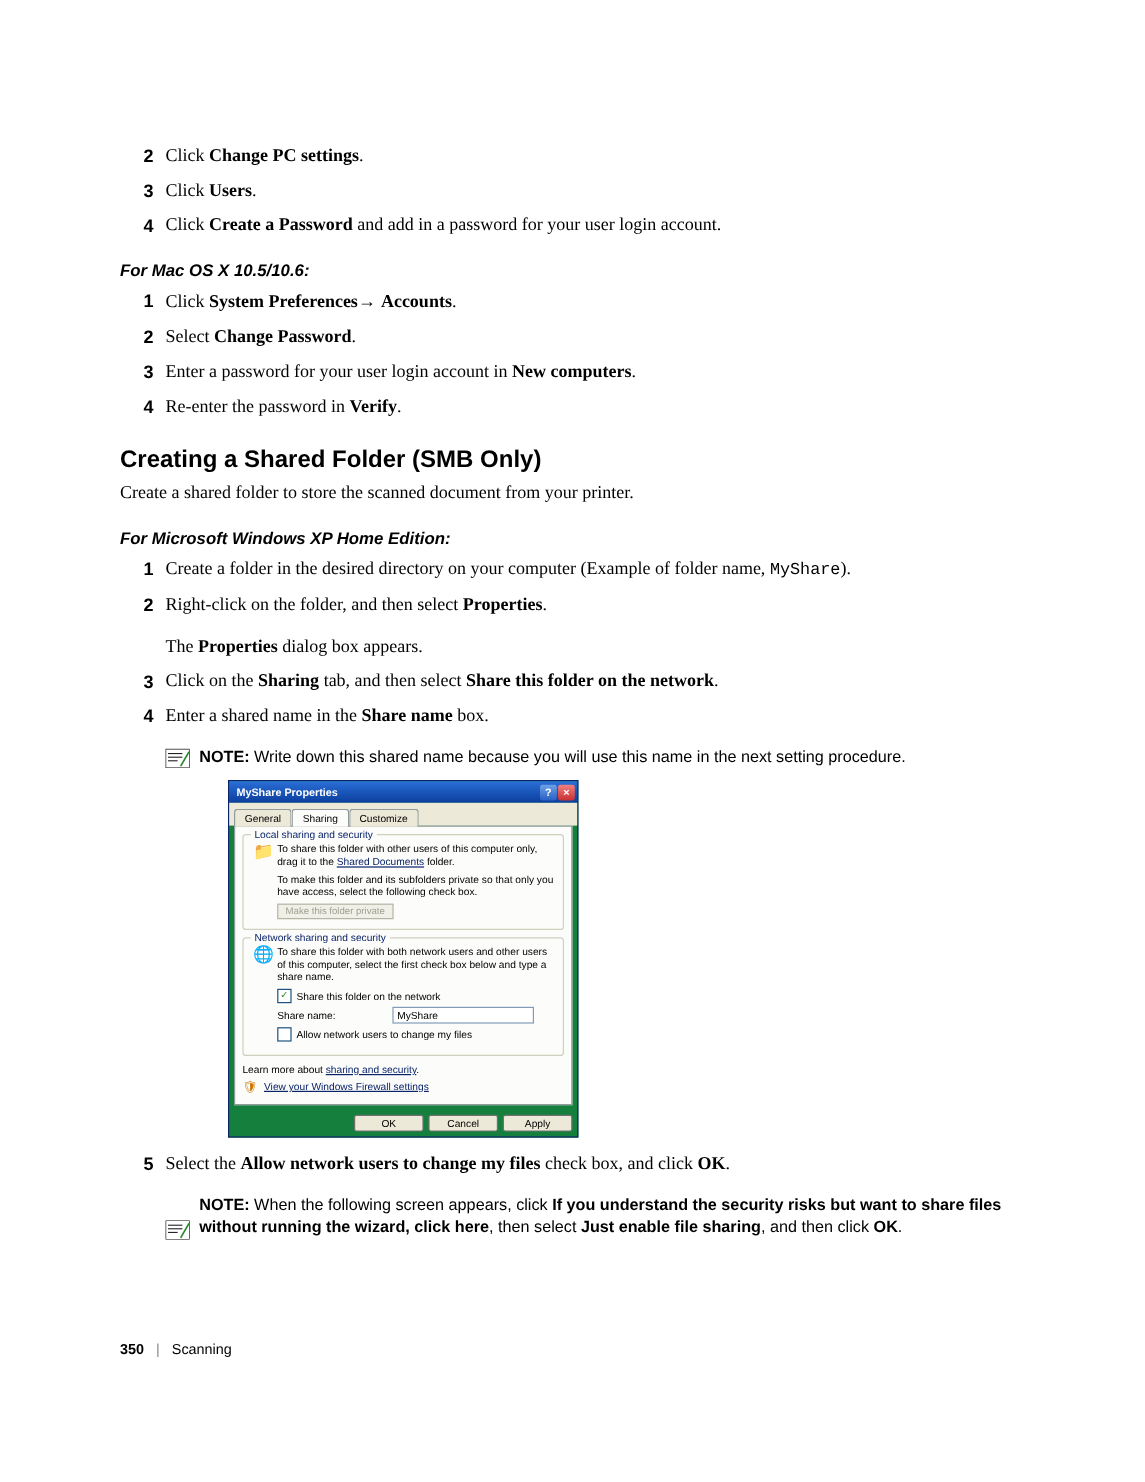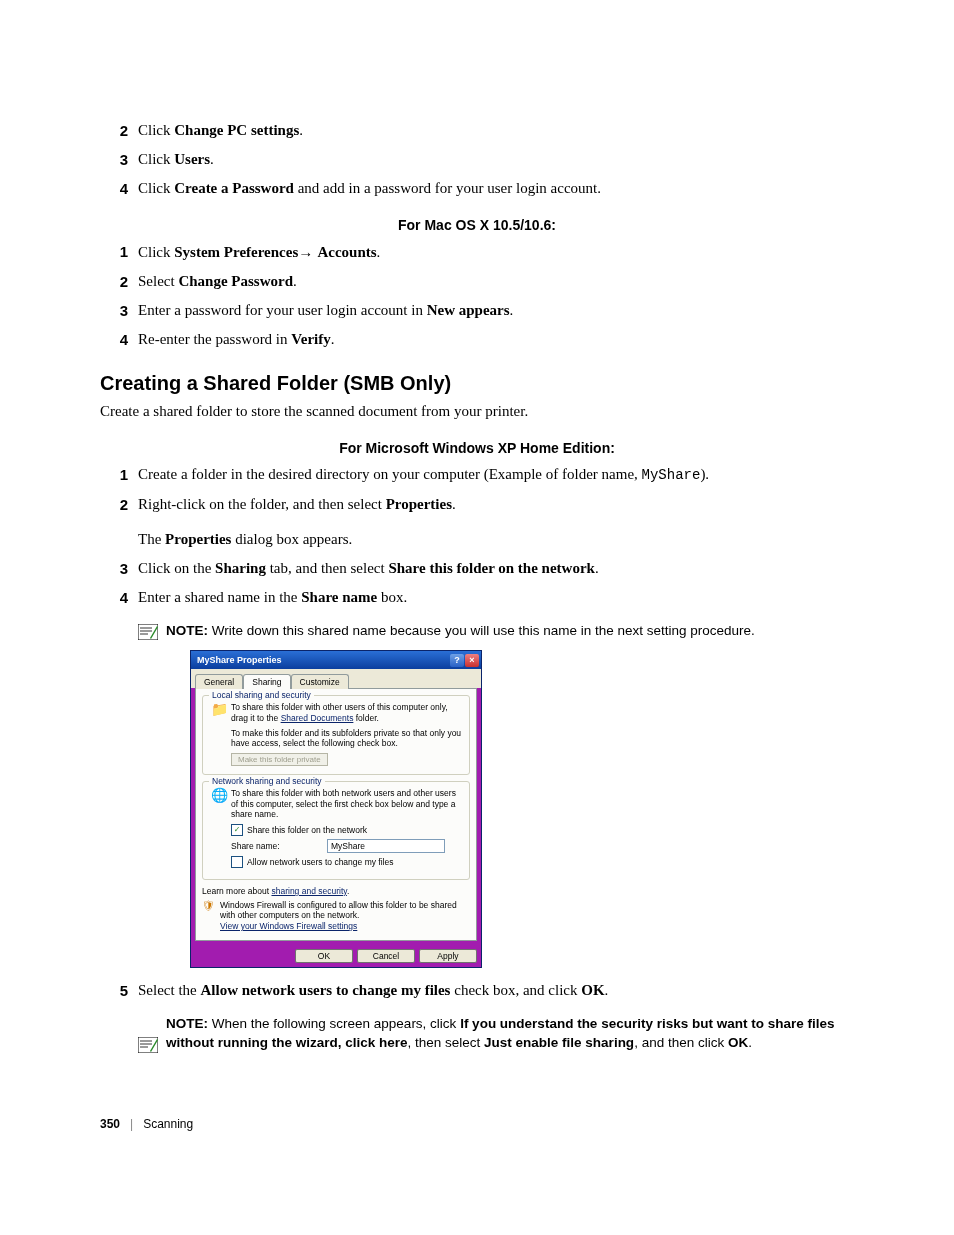--- a/index.html
+++ b/index.html
@@ -36,23 +36,23 @@
     flex-shrink: 0;
     padding-right: 10px;
   }
   ol.steps li .body {
     flex: 1;
   }
   .sub-indent { padding-left: 38px; font-size: 15px; line-height: 1.4; margin-bottom: 8px; }
   .heading-italic {
     font-family: Arial, Helvetica, sans-serif;
     font-weight: bold;
+    font-style: italic;
     font-size: 14px;
     margin: 18px 0 8px 0;
-    text-align: center;
   }
   .heading-bold {
     font-family: Arial, Helvetica, sans-serif;
     font-weight: bold;
     font-size: 20px;
     margin: 22px 0 6px 0;
   }
   .para { font-size: 15px; line-height: 1.4; margin: 4px 0 10px 0; }
   .bold { font-weight: bold; }
   .arrow { font-family: Arial, sans-serif; }
@@ -76,21 +76,21 @@
   .note-text { flex:1; }
   .note-label { font-weight: bold; }
   .screenshot-wrap { padding-left: 90px; margin: 10px 0 12px 0; }
   
   .xp-dialog {
     width: 290px;
     border: 1px solid #0a246a;
     font-family: Tahoma, Arial, sans-serif;
     font-size: 8.5px;
     color: #000;
-    background: #a21caf;
+    background: #15803d;
   }
   .xp-titlebar {
     height: 18px;
     background: linear-gradient(to bottom, #2a6fd6, #0b3e9e);
     color: #fff;
     display: flex;
     align-items: center;
     padding: 0 2px 0 6px;
     font-weight: bold;
     font-size: 9px;
@@ -201,21 +201,21 @@
     <li>
         <span class="num">1</span>
         <span class="body"><span>Click </span><span class="bold">System Preferences</span><span class="arrow">→ </span><span class="bold">Accounts</span><span>.</span></span>
       </li>
     <li>
         <span class="num">2</span>
         <span class="body"><span>Select </span><span class="bold">Change Password</span><span>.</span></span>
       </li>
     <li>
         <span class="num">3</span>
-        <span class="body"><span>Enter a password for your user login account in </span><span class="bold">New appears</span><span>.</span></span>
+        <span class="body"><span>Enter a password for your user login account in </span><span class="bold">New computers</span><span>.</span></span>
       </li>
     <li>
         <span class="num">4</span>
         <span class="body"><span>Re-enter the password in </span><span class="bold">Verify</span><span>.</span></span>
       </li>
   </ol>
 
   <div class="heading-bold">Creating a Shared Folder (SMB Only)</div>
   <div class="para">Create a shared folder to store the scanned document from your printer.</div>
 
@@ -296,21 +296,20 @@
             </div>
           <div class="xp-check">
               <div class="xp-checkbox"></div>
               <span>Allow network users to change my files</span>
             </div>
         </div>
         <div class="xp-learn"><span>Learn more about </span><span class="xp-link">sharing and security</span>.</div>
         <div class="xp-fw">
           <div class="xp-shield">🛡</div>
           <div class="xp-text">
-            <div>Windows Firewall is configured to allow this folder to be shared with other computers on the network.</div>
             <div class="xp-link">View your Windows Firewall settings</div>
           </div>
         </div>
       </div>
       <div class="xp-buttons">
         <div class="xp-button">OK</div>
         <div class="xp-button">Cancel</div>
         <div class="xp-button">Apply</div>
       </div>
     </div>

